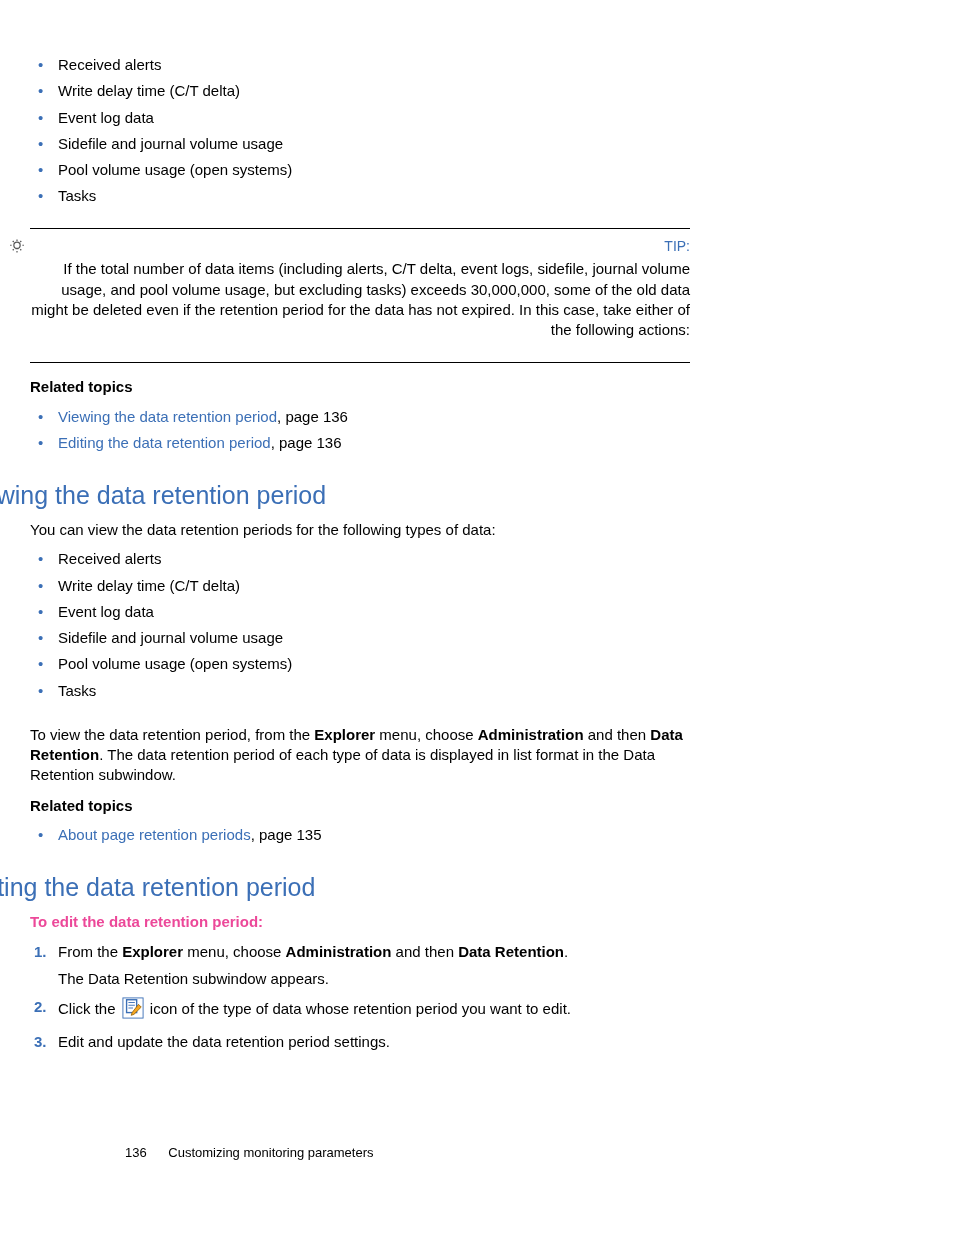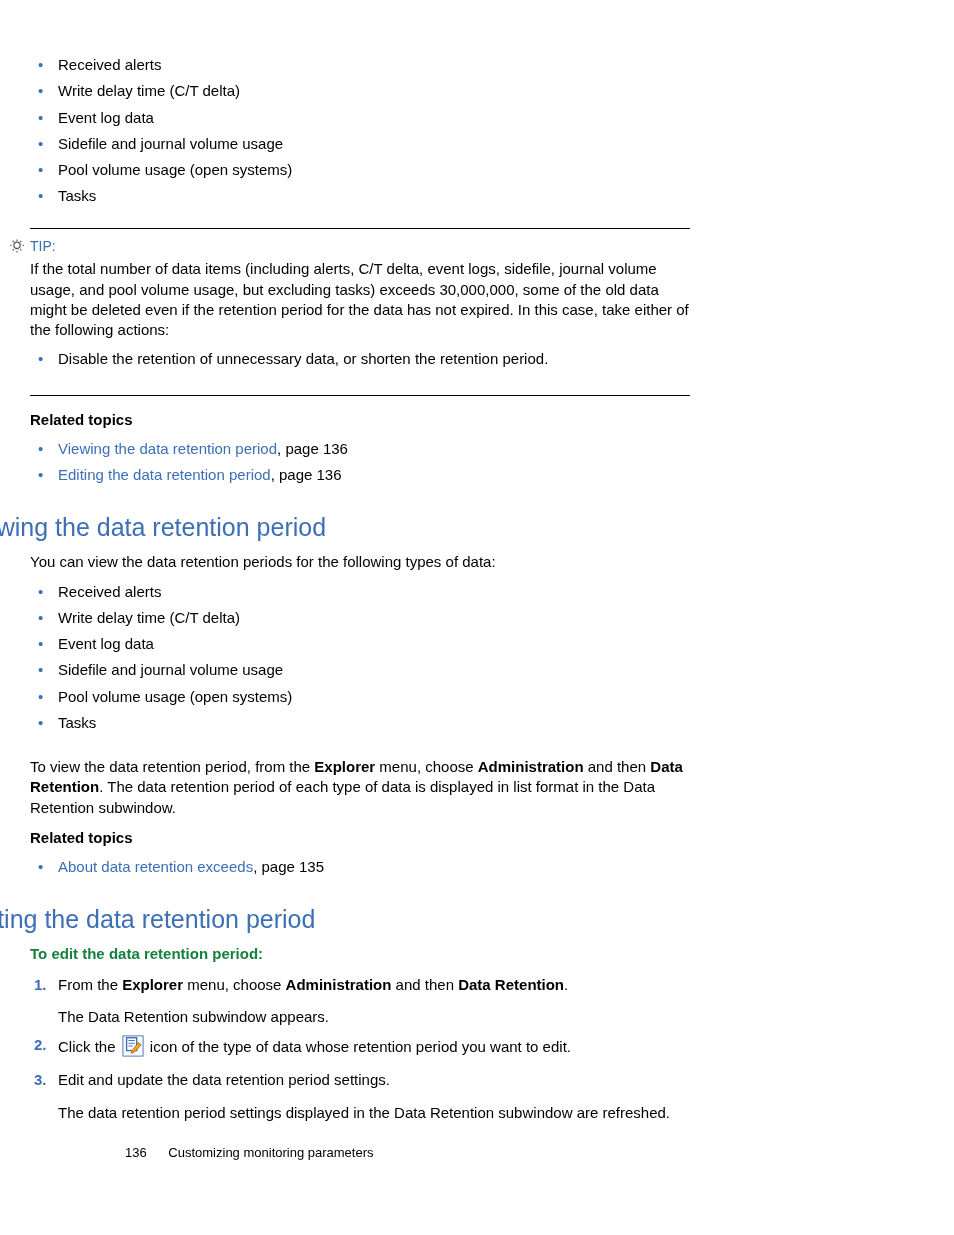--- a/index.html
+++ b/index.html
@@ -62,45 +62,46 @@
   ol.numbers > li::before {
     content: counter(step) ".";
     position: absolute;
     left: 4px;
     top: 4px;
     color: #3b6fb6;
     font-weight: 600;
   }
   .step-desc {
     display: block;
-    margin-top: 12px;
+    margin-top: 6px;
   }
   .related-heading {
     font-weight: 700;
     margin: 10px 0 6px 0;
   }
   .link { color: #3b6fb6; }
   h2.section {
     font-weight: 400;
     color: #3b6fb6;
     font-size: 25px;
     margin: 24px 0 10px -69px;
     line-height: 1.2;
   }
   .proc-title {
-    color: #15803d;
+    color: #ec4899;
     font-weight: 600;
     margin: 6px 0 6px 0;
   }
   .tip-box {
     border-top: 1px solid #000;
     border-bottom: 1px solid #000;
     margin: 18px 0 14px 0;
     padding: 8px 0 14px 0;
     position: relative;
+    text-align: right;
   }
   .tip-icon {
     position: absolute;
     left: -22px;
     top: 8px;
   }
   .tip-label {
     color: #3b6fb6;
     font-size: 14px;
     margin: 0 0 4px 0;
@@ -146,21 +147,20 @@
         <svg width="18" height="18" viewBox="0 0 24 24" fill="none" stroke="#555" stroke-width="1.6">
           <circle cx="12" cy="11" r="4.2"></circle>
           <path d="M12 3.2v2M12 18.8v2M4.8 11h-2M21.2 11h-2M6.3 5.3l1.4 1.4M16.3 16.3l1.4 1.4M17.7 5.3l-1.4 1.4M7.7 16.3l-1.4 1.4"></path>
           <path d="M10 15.5h4"></path>
         </svg>
       </span>
       <div class="tip-label">TIP:</div>
       <div class="tip-body">
         <span>If the total number of data items (including alerts, C/T delta, event logs, sidefile, journal volume usage, and pool volume usage, but excluding tasks) exceeds 30,000,000, some of the old data might be deleted even if the retention period for the data has not expired. In this case, take either of the following actions:</span>
         <ul class="bullets">
-          <li><span>Disable the retention of unnecessary data, or shorten the retention period.</span></li>
         </ul>
       </div>
     </div>
 
     <div class="related-heading">Related topics</div>
     <ul class="bullets">
       <li>
         <span class="link">Viewing the data retention period</span><span>, page 136</span>
       </li>
       <li>
@@ -177,21 +177,21 @@
       <li><span>Sidefile and journal volume usage</span></li>
       <li><span>Pool volume usage (open systems)</span></li>
       <li><span>Tasks</span></li>
     </ul>
     <p class="after-list">
       <span>To view the data retention period, from the </span><span class="bold">Explorer</span><span> menu, choose </span><span class="bold">Administration</span><span> and then </span><span class="bold">Data Retention</span><span>. The data retention period of each type of data is displayed in list format in the Data Retention subwindow.</span>
     </p>
     <div class="related-heading">Related topics</div>
     <ul class="bullets">
       <li>
-        <span class="link">About data retention exceeds</span><span>, page 135</span>
+        <span class="link">About page retention periods</span><span>, page 135</span>
       </li>
     </ul>
 
     <h2 class="section">Editing the data retention period</h2>
     <div class="proc-title">To edit the data retention period:</div>
     <ol class="numbers">
       <li>
         <span>From the </span><span class="bold">Explorer</span><span> menu, choose </span><span class="bold">Administration</span><span> and then </span><span class="bold">Data Retention</span><span>.</span>
         <span class="step-desc">The Data Retention subwindow appears.</span>
       </li>
@@ -202,21 +202,20 @@
             <rect x="5" y="3" width="11" height="14" fill="#fff" stroke="#3b6fb6" stroke-width="1.5"></rect>
             <line x1="7" y1="6" x2="14" y2="6" stroke="#3b6fb6" stroke-width="1"></line>
             <line x1="7" y1="9" x2="14" y2="9" stroke="#3b6fb6" stroke-width="1"></line>
             <line x1="7" y1="12" x2="12" y2="12" stroke="#3b6fb6" stroke-width="1"></line>
             <path d="M18 8 L21 11 L13 19 L10 20 L11 17 Z" fill="#f5a623" stroke="#8a5a00" stroke-width="0.8"></path>
           </svg>
         </span><span> icon of the type of data whose retention period you want to edit.</span>
       </li>
       <li>
         <span>Edit and update the data retention period settings.</span>
-        <span class="step-desc">The data retention period settings displayed in the Data Retention subwindow are refreshed.</span>
       </li>
     </ol>
 
   </div>
 
   <div class="footer">
     <span class="pnum">136</span>
     <span>Customizing monitoring parameters</span>
   </div>
 </div>

